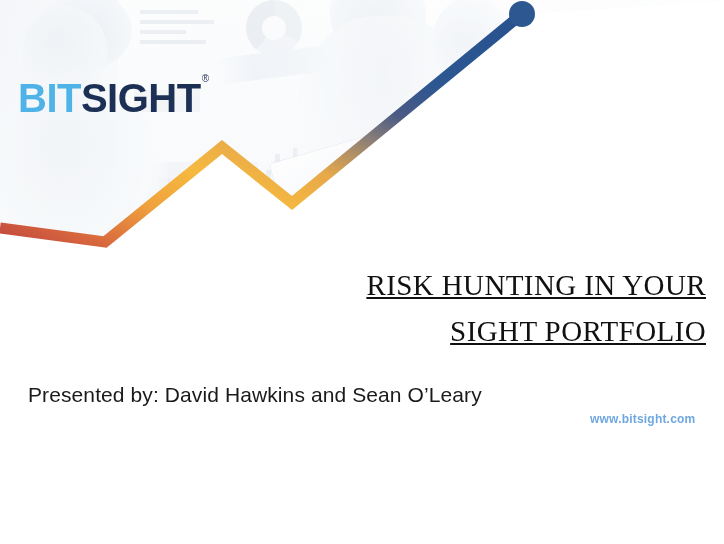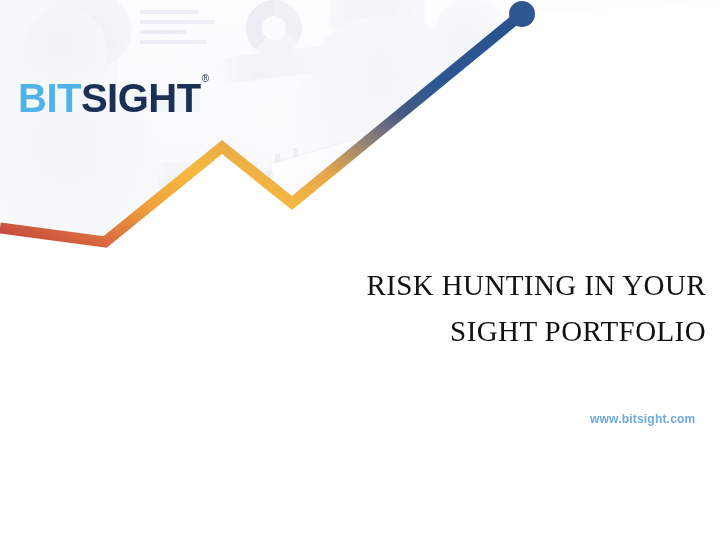--- a/index.html
+++ b/index.html
@@ -183,21 +183,21 @@
     right: 18px;
     top: 262px;
     width: 690px;
     text-align: right;
     font-family: "Liberation Serif", serif;
     font-size: 29px;
     line-height: 46px;
     letter-spacing: .4px;
     color: #111111;
   }
-  #title .line { display: block; }
+  #title .line { display: block; text-decoration: underline; }
 
   
   #presenter {
     position: absolute;
     left: 28px;
     top: 383px;
     font-family: "Liberation Sans", sans-serif;
     font-size: 21px;
     color: #1a1a1a;
     letter-spacing: .1px;
@@ -293,16 +293,17 @@
     <div id="logo">
       <span class="bit">BIT</span><span class="sight">SIGHT</span><span class="reg">®</span>
     </div>
   </div>
 
   <div id="title">
     <span class="line">RISK HUNTING IN YOUR</span>
     <span class="line">SIGHT PORTFOLIO</span>
   </div>
 
+  <div id="presenter">Presented by: David Hawkins and Sean O’Leary</div>
 
   <div id="site-url">www.bitsight.com</div>
 
 </div>
 
 </body></html>

